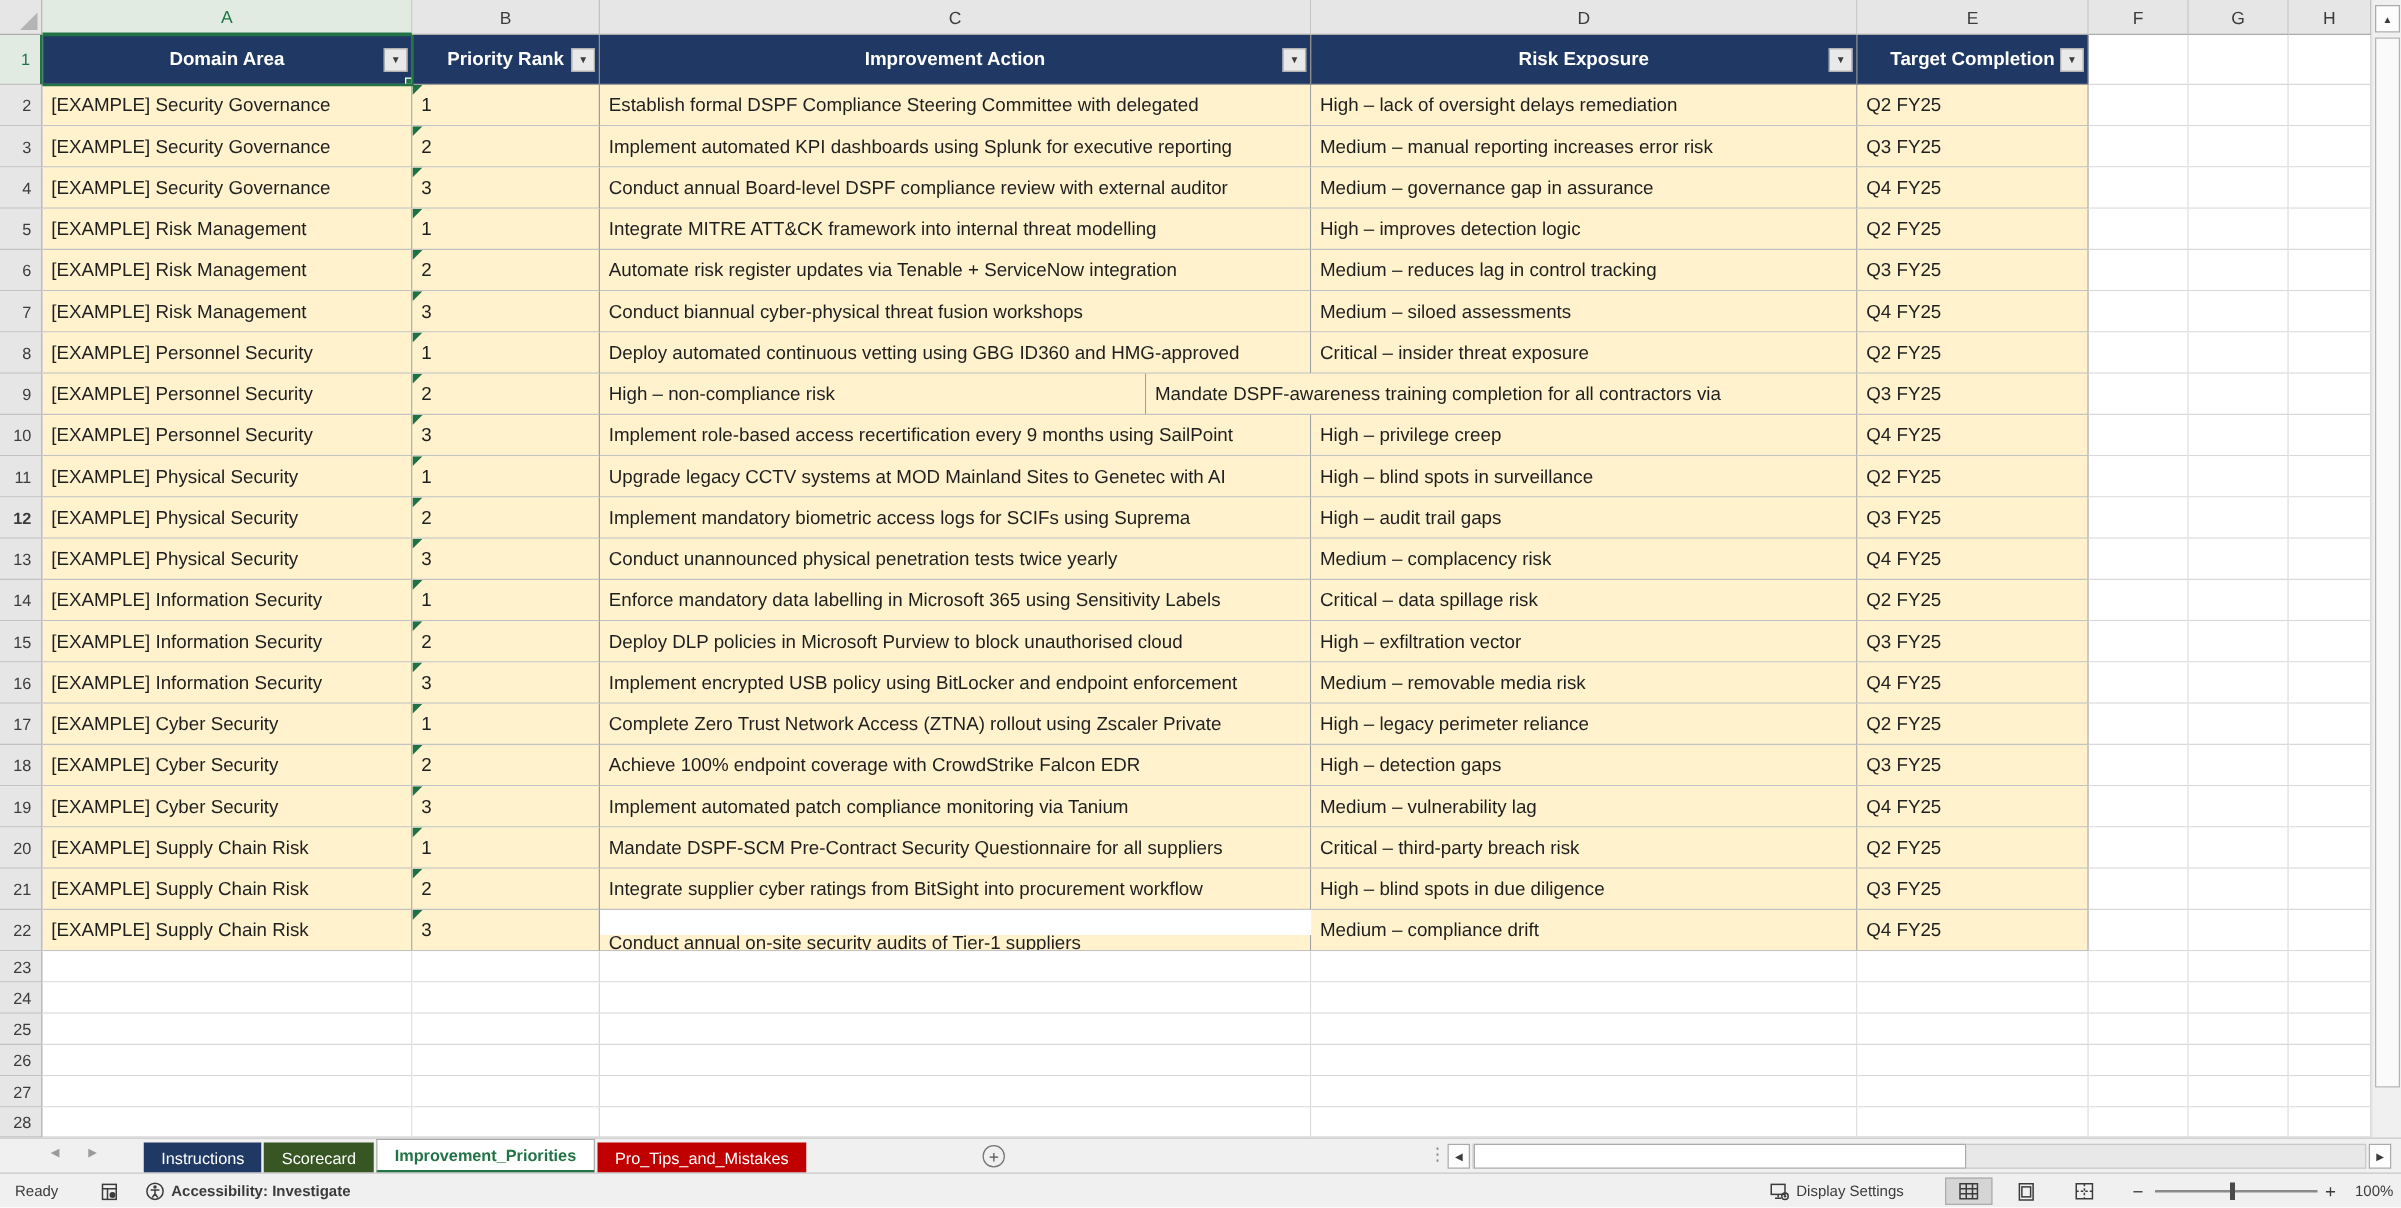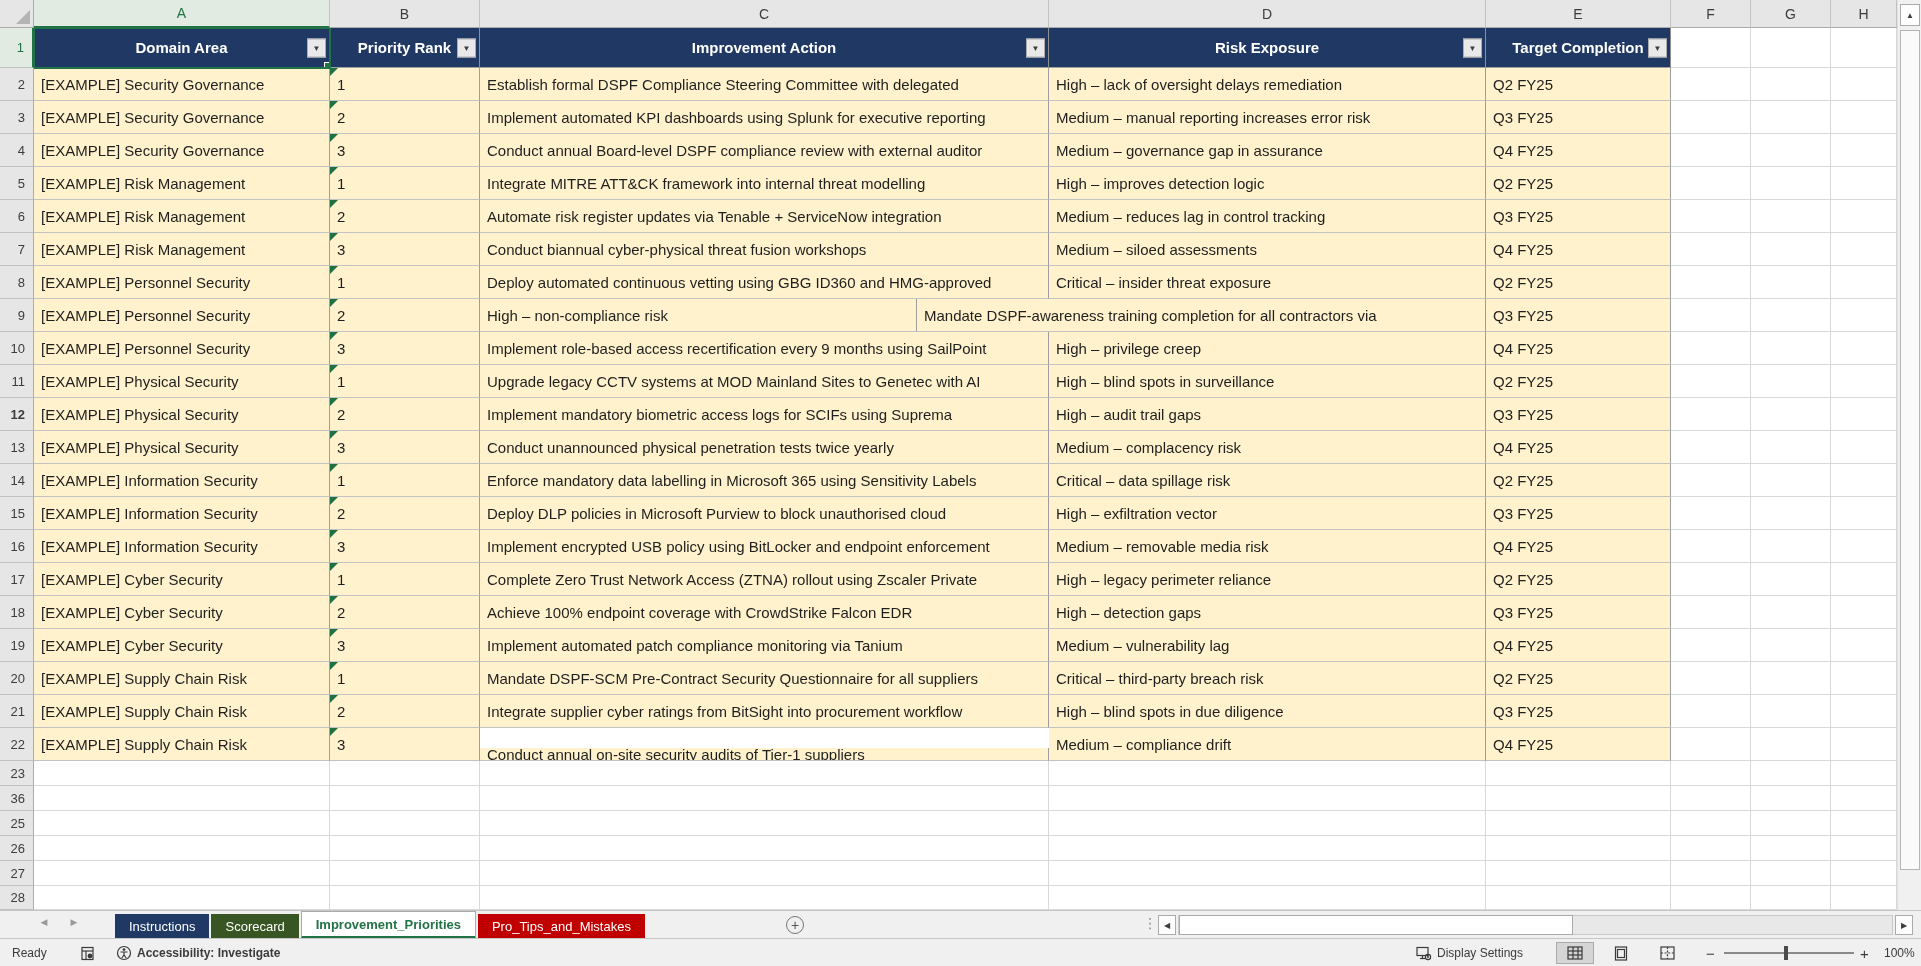--- a/index.html
+++ b/index.html
@@ -125,21 +125,21 @@
       <div class="rowh" style="height: 33px;">14</div>
       <div class="rowh" style="height: 33px;">15</div>
       <div class="rowh" style="height: 33px;">16</div>
       <div class="rowh" style="height: 33px;">17</div>
       <div class="rowh" style="height: 33px;">18</div>
       <div class="rowh" style="height: 33px;">19</div>
       <div class="rowh" style="height: 33px;">20</div>
       <div class="rowh" style="height: 33px;">21</div>
       <div class="rowh" style="height: 33px;">22</div>
       <div class="rowh" style="height: 25px;">23</div>
-      <div class="rowh" style="height: 25px;">36</div>
+      <div class="rowh" style="height: 25px;">24</div>
       <div class="rowh" style="height: 25px;">25</div>
       <div class="rowh" style="height: 25px;">26</div>
       <div class="rowh" style="height: 25px;">27</div>
       <div class="rowh" style="height: 24px;">28</div>
     </div>
 
   <div class="cells" id="cells">
       <div class="srow" style="height: 40px;">
         <div class="cell c-navy active-cell" style="width: 296px;">
           <span>Domain Area</span>

